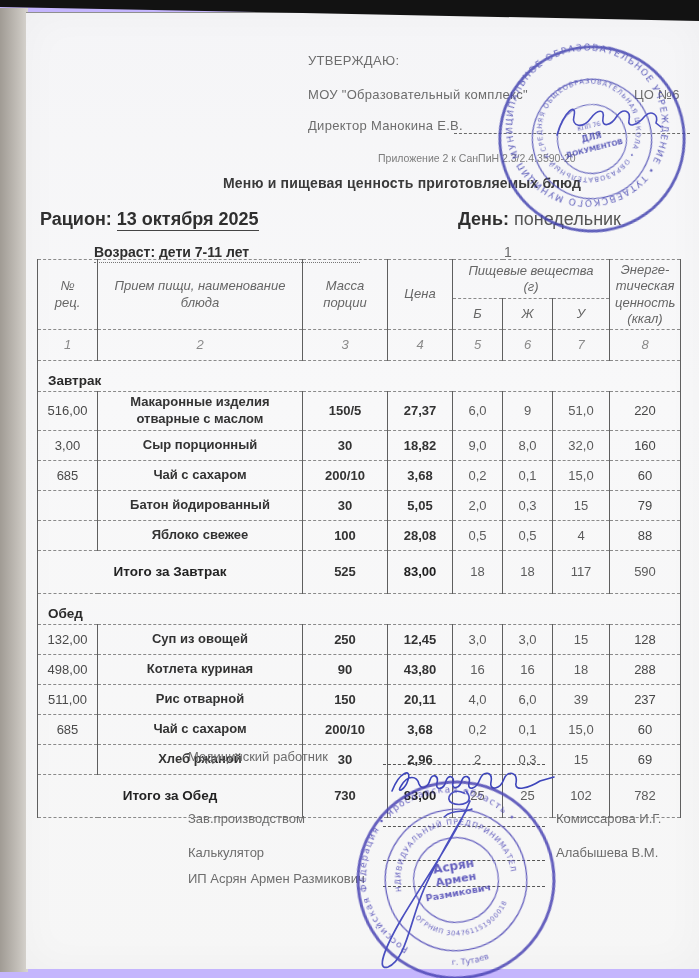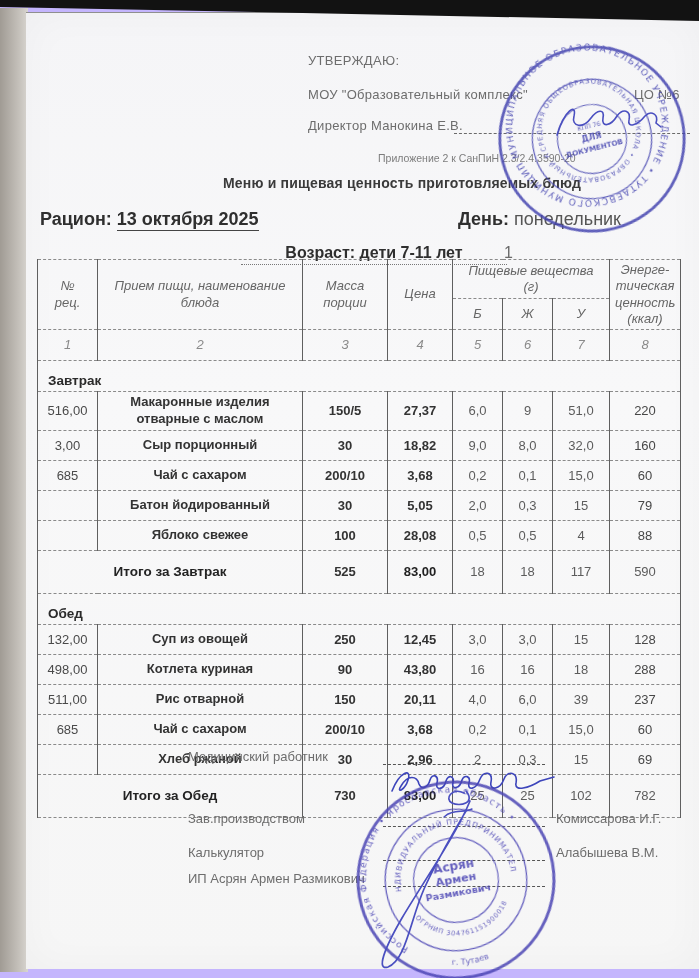--- a/index.html
+++ b/index.html
@@ -20,21 +20,21 @@
   .director{left:282px;top:105px;}
   .director-line{left:428px;top:106px;width:236px;height:14px;border-bottom:1px dashed #6a6a6a;}
   .annex{left:352px;top:139px;font-size:10.5px;color:#7d7d7d;}
   .doc-title{left:76px;top:162px;width:600px;text-align:center;font-weight:bold;
              font-size:14px;color:#3a3a3a;letter-spacing:.2px;}
   .ration-row{left:14px;top:196px;width:650px;font-size:18px;color:#2f2f2f;}
   .lbl{font-weight:bold;color:#2f2f2f;}
   .ration-val{font-weight:bold;border-bottom:1.5px solid #444;padding-bottom:1px;}
   .day{position:absolute;left:418px;top:0;}
   .day-val{color:#555;font-weight:normal;}
-  .age-row{left:68px;top:231px;width:560px;font-size:16px;text-align:center;}
+  .age-row{left:68px;top:231px;width:560px;font-size:14px;}
   .age-label{display:inline-block;width:266px;border-bottom:1px dotted #777;
              font-weight:bold;color:#2f2f2f;padding-bottom:2px;}
   .col-mark{position:absolute;left:410px;top:0;color:#6a6a6a;}
 
   table.menu{position:absolute;left:11px;top:246px;width:643px;border-collapse:collapse;
              table-layout:fixed;font-size:13px;color:#4a4a4a;}
   table.menu td{border-left:1px solid #5f5f5f;border-right:1px solid #5f5f5f;
                 border-top:1px dashed #8a8a8a;border-bottom:1px dashed #8a8a8a;
                 padding:2px 5px;text-align:center;vertical-align:middle;overflow:hidden;}
   thead td{white-space:pre-line;color:#666;line-height:1.25;font-style:italic;}

